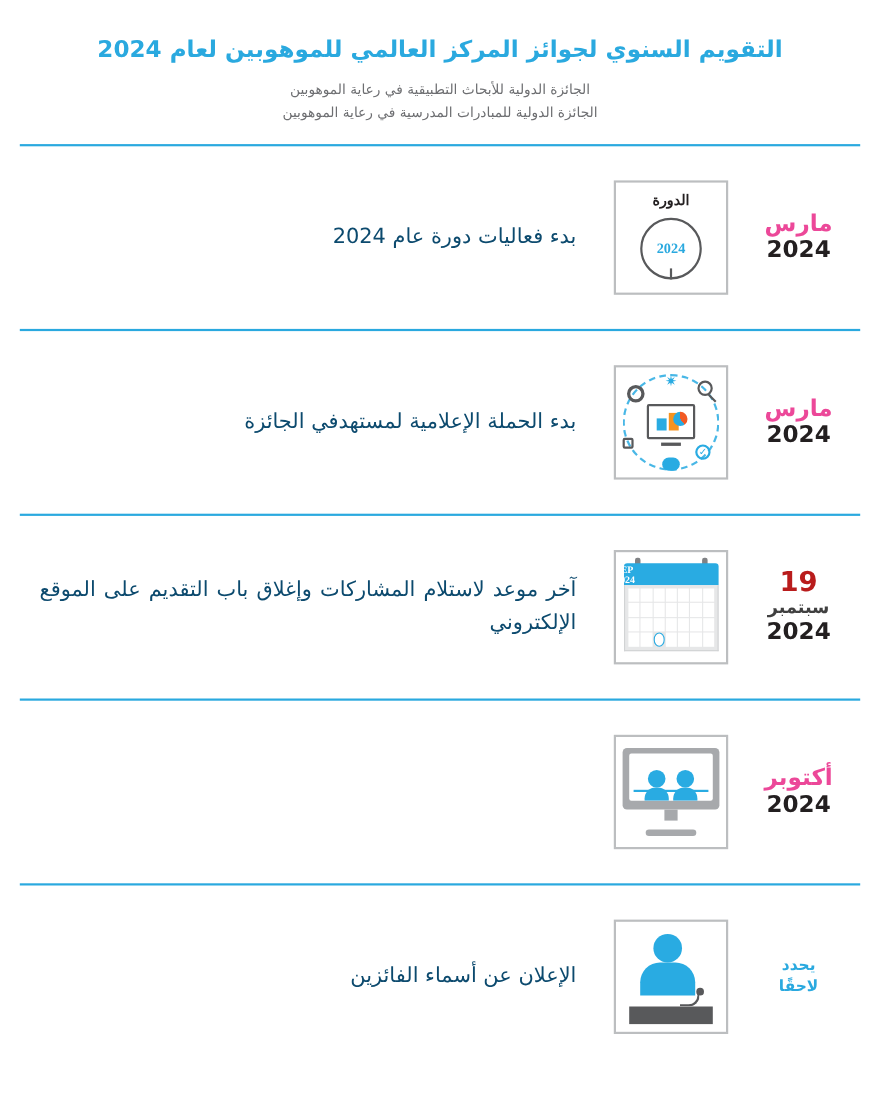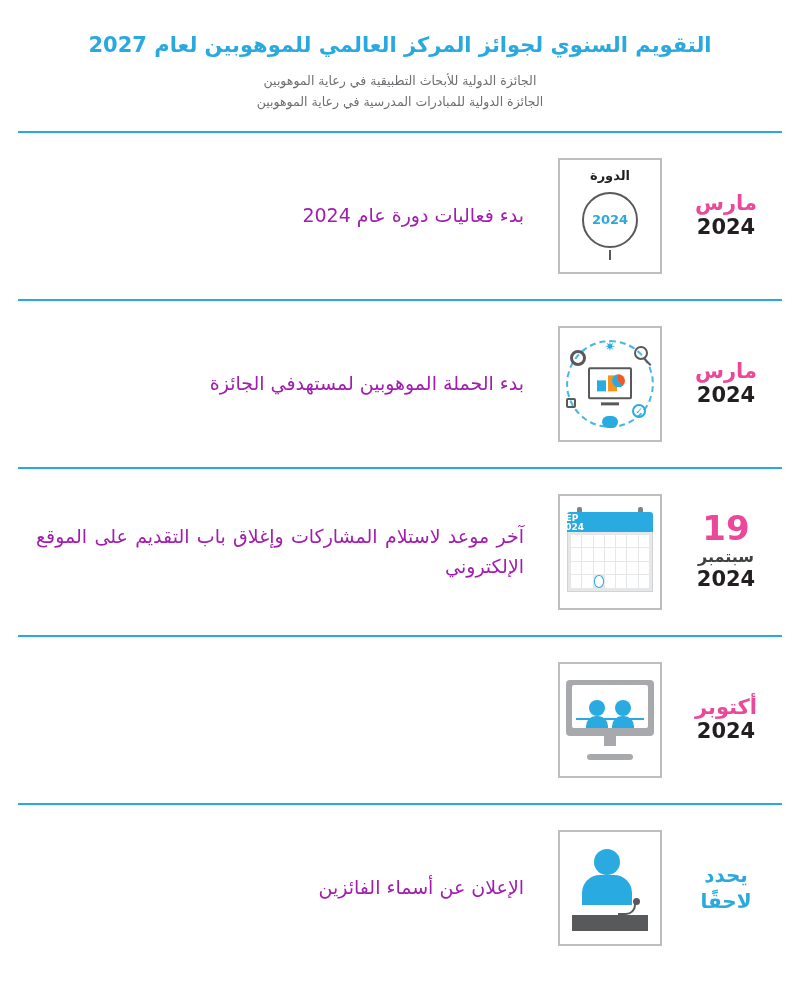--- a/index.html
+++ b/index.html
@@ -72,68 +72,69 @@
     display: block;
   }
   .date-year {
     color: #231f20;
     font-size: 21px;
     font-weight: bold;
     line-height: 1.2;
     display: block;
   }
   .date-day {
-    color: #ec4899;
-    font-size: 34px;
+    color: #b91c1c;
+    font-size: 25px;
     font-weight: bold;
     line-height: 1.05;
     display: block;
     text-align: center;
   }
   .date-month-small {
     color: #404040;
     font-size: 16px;
     font-weight: bold;
     line-height: 1.25;
     display: block;
   }
   .date-tbd {
     color: #2aa9df;
-    font-size: 20px;
+    font-size: 14px;
     font-weight: bold;
     line-height: 1.3;
     display: block;
   }
 
   .icon-cell {
     width: 120px;
     flex: 0 0 120px;
     display: flex;
     align-items: center;
     justify-content: center;
   }
   .icon-box {
     width: 104px;
-    height: 116px;
+    height: 104px;
     border: 2px solid #bcbec0;
     background: #ffffff;
     display: flex;
     align-items: center;
     justify-content: center;
     position: relative;
     overflow: hidden;
+    font-family: Liberation Serif, serif;
   }
 
   .text-cell {
     flex: 1 1 auto;
     padding: 0 26px 0 18px;
     direction: rtl;
     text-align: justify;
     text-align-last: justify;
-    color: #a21caf;
+    color: #0c4a6e;
     font-size: 19px;
     line-height: 1.55;
   }
   .text-cell.single { text-align: right; text-align-last: right; }
 
   
   .cyc-label {
     position: absolute;
     top: 8px;
     left: 0; right: 0;
@@ -304,21 +305,21 @@
     position:absolute; bottom:26px; right:14px; width:7px; height:7px; border-radius:50%;
     background:#58595b;
   }
 </style>
 </head>
 <body>
 
 <div class="page">
 
   <div class="header">
-    <h1 class="header-title">التقويم السنوي لجوائز المركز العالمي للموهوبين لعام 2027</h1>
+    <h1 class="header-title">التقويم السنوي لجوائز المركز العالمي للموهوبين لعام 2024</h1>
     <p class="header-sub">
       <span>الجائزة الدولية للأبحاث التطبيقية في رعاية الموهوبين</span><br>
       <span>الجائزة الدولية للمبادرات المدرسية في رعاية الموهوبين</span>
     </p>
   </div>
 
   <div class="timeline">
 
     <div class="row">
       <div class="date-cell">
@@ -351,21 +352,21 @@
             <span class="check">✓</span>
             <span class="screen">
               <span class="chart-a"></span>
               <span class="chart-b"></span>
               <span class="pie"></span>
             </span>
             <span class="bubble"></span>
           </div>
         </div>
       </div>
-      <div class="text-cell single">بدء الحملة الموهوبين لمستهدفي الجائزة</div>
+      <div class="text-cell single">بدء الحملة الإعلامية لمستهدفي الجائزة</div>
     </div>
 
     <div class="row">
       <div class="date-cell">
         <span class="date-day">19</span>
         <span class="date-month-small">سبتمبر</span>
         <span class="date-year">2024</span>
       </div>
       <div class="icon-cell">
         <div class="icon-box">

